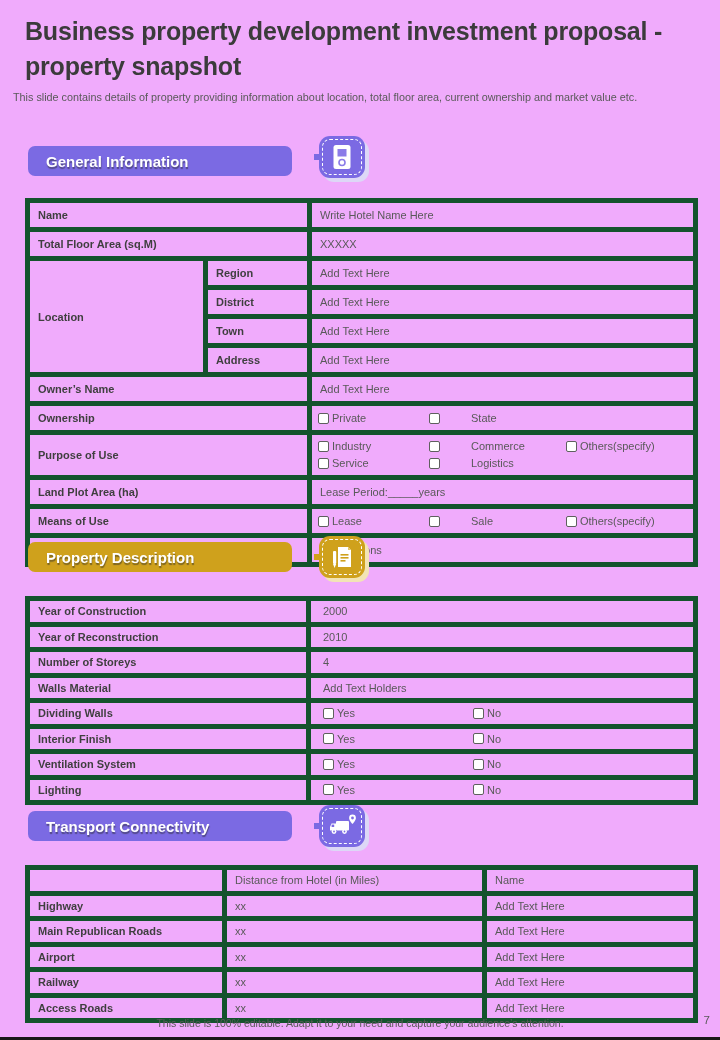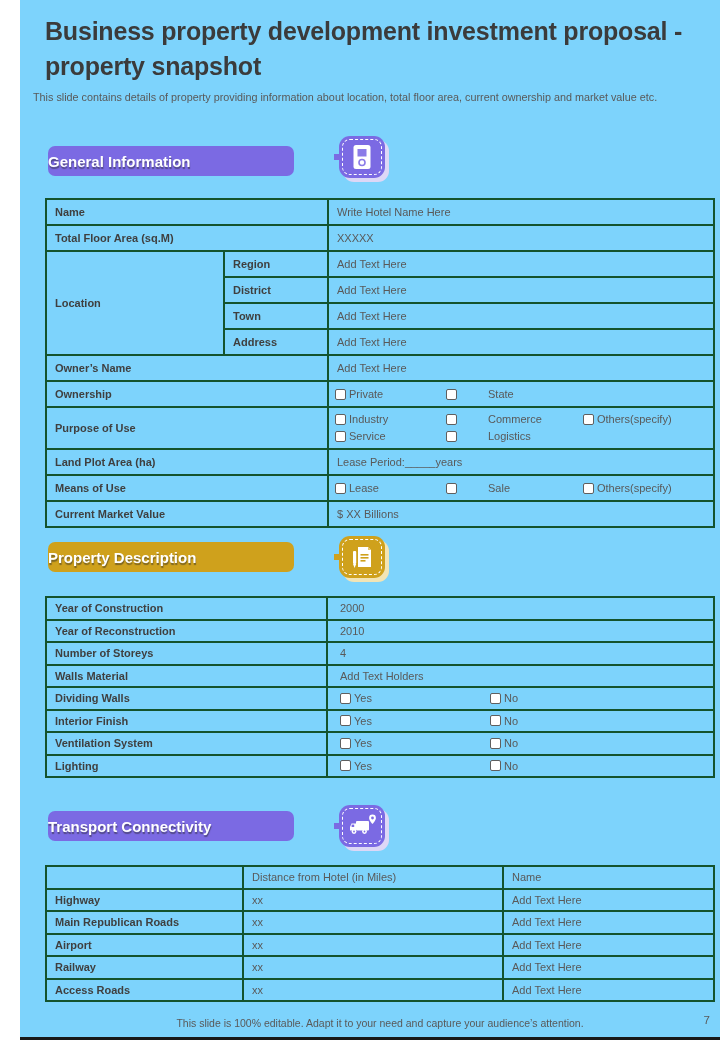--- a/index.html
+++ b/index.html
@@ -1,42 +1,42 @@
 <!DOCTYPE html>
 <html><head>
 <meta charset="utf-8">
 <style>
   html,body{margin:0;padding:0;background:#ffffff;}
   body{width:720px;height:1040px;font-family:"Liberation Sans",sans-serif;position:relative;overflow:hidden;}
-  .slide{position:absolute;inset:0;background:#7dd3fc;margin-left:20px;}
+  .slide{position:absolute;inset:0;background:#f0abfc;}
 
   .title{position:absolute;left:25px;top:14px;width:640px;font-size:25px;line-height:35px;
          font-weight:bold;color:#3b3b3b;letter-spacing:-0.2px;margin:0;}
   .subtitle{position:absolute;left:13px;top:91px;width:668px;font-size:10.8px;line-height:13.5px;
             color:#595959;margin:0;}
 
   .sec-header{position:absolute;left:28px;}
   .badge{width:246px;height:30px;border-radius:7px;color:#fff;font-weight:bold;font-size:15px;
-         display:flex;align-items:center;padding-left:0;
+         display:flex;align-items:center;padding-left:18px;
          text-shadow:0.5px 1.8px 1px rgba(40,40,40,0.5);}
   .badge.purple{background:#7B6AE3;}
   .badge.gold{background:#CFA11C;}
 
   .icon-box{position:absolute;width:46px;height:42px;border-radius:11px;}
   .icon-box.purple{background:#7B6AE3;box-shadow:4px 4px 0 0 #DDD7F6;}
   .icon-box.gold{background:#CFA11C;box-shadow:4px 4px 0 0 #F2E4B5;}
   .icon-box::before{content:"";position:absolute;inset:3px;border:1.5px dashed #fff;border-radius:8px;}
   .icon-tab{position:absolute;left:-5px;top:50%;transform:translateY(-50%);width:6px;height:6px;}
   .icon-box.purple .icon-tab{background:#7B6AE3;}
   .icon-box.gold .icon-tab{background:#CFA11C;}
   .icon-box svg{position:absolute;left:50%;top:50%;transform:translate(-50%,-50%);}
 
   table{border-collapse:collapse;table-layout:fixed;position:absolute;left:25px;
         font-size:11px;color:#595959;}
-  td,th{border:2px solid #14532d;padding:0 0 0 8px;text-align:left;vertical-align:middle;
+  td,th{border:5px solid #14532d;padding:0 0 0 8px;text-align:left;vertical-align:middle;
         overflow:hidden;white-space:nowrap;}
   .tbl{border:1.5px solid #3a3a3a;}
   td.lbl{font-weight:bold;color:#3f3f3f;}
   td.val{color:#595959;}
   .t1 td{height:24px;}
   .t1 tr.tall td{height:40px;vertical-align:middle;}
   .t2 td{height:20.5px;}
   .t3 td{height:20.5px;}
 
   .cb{display:inline-block;width:9px;height:9px;border:1px solid #5f5f5f;border-radius:2px;

